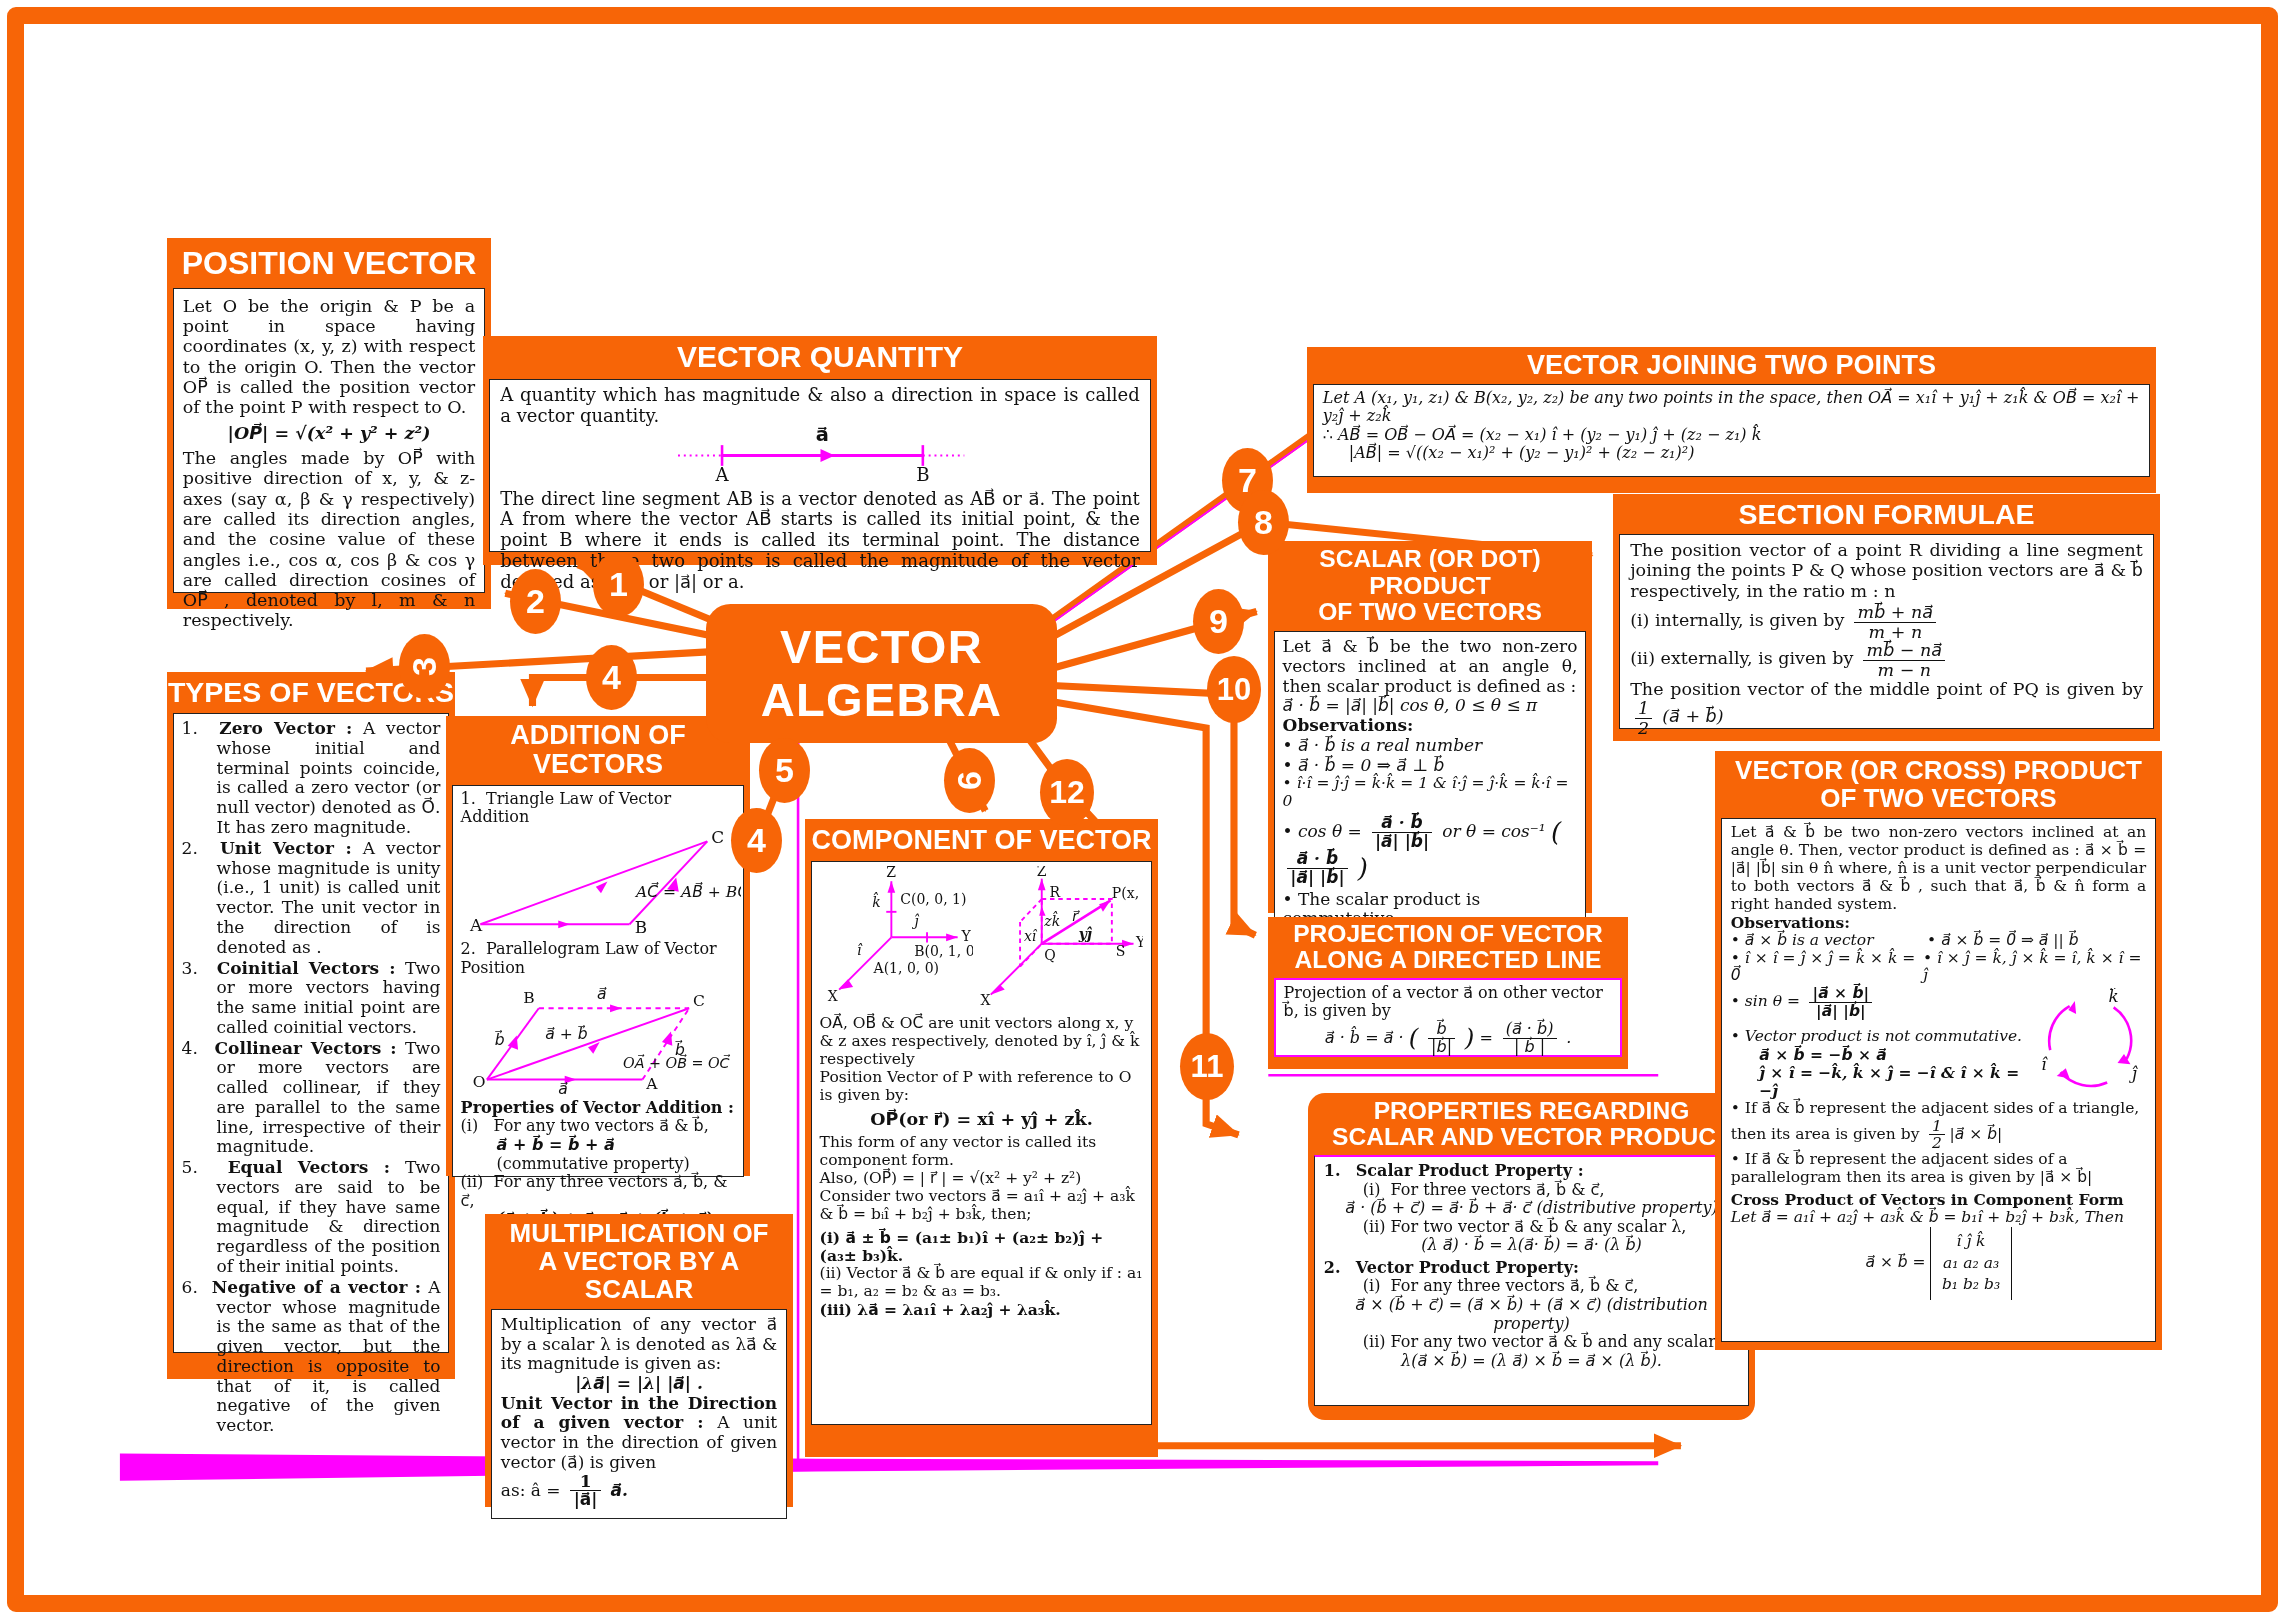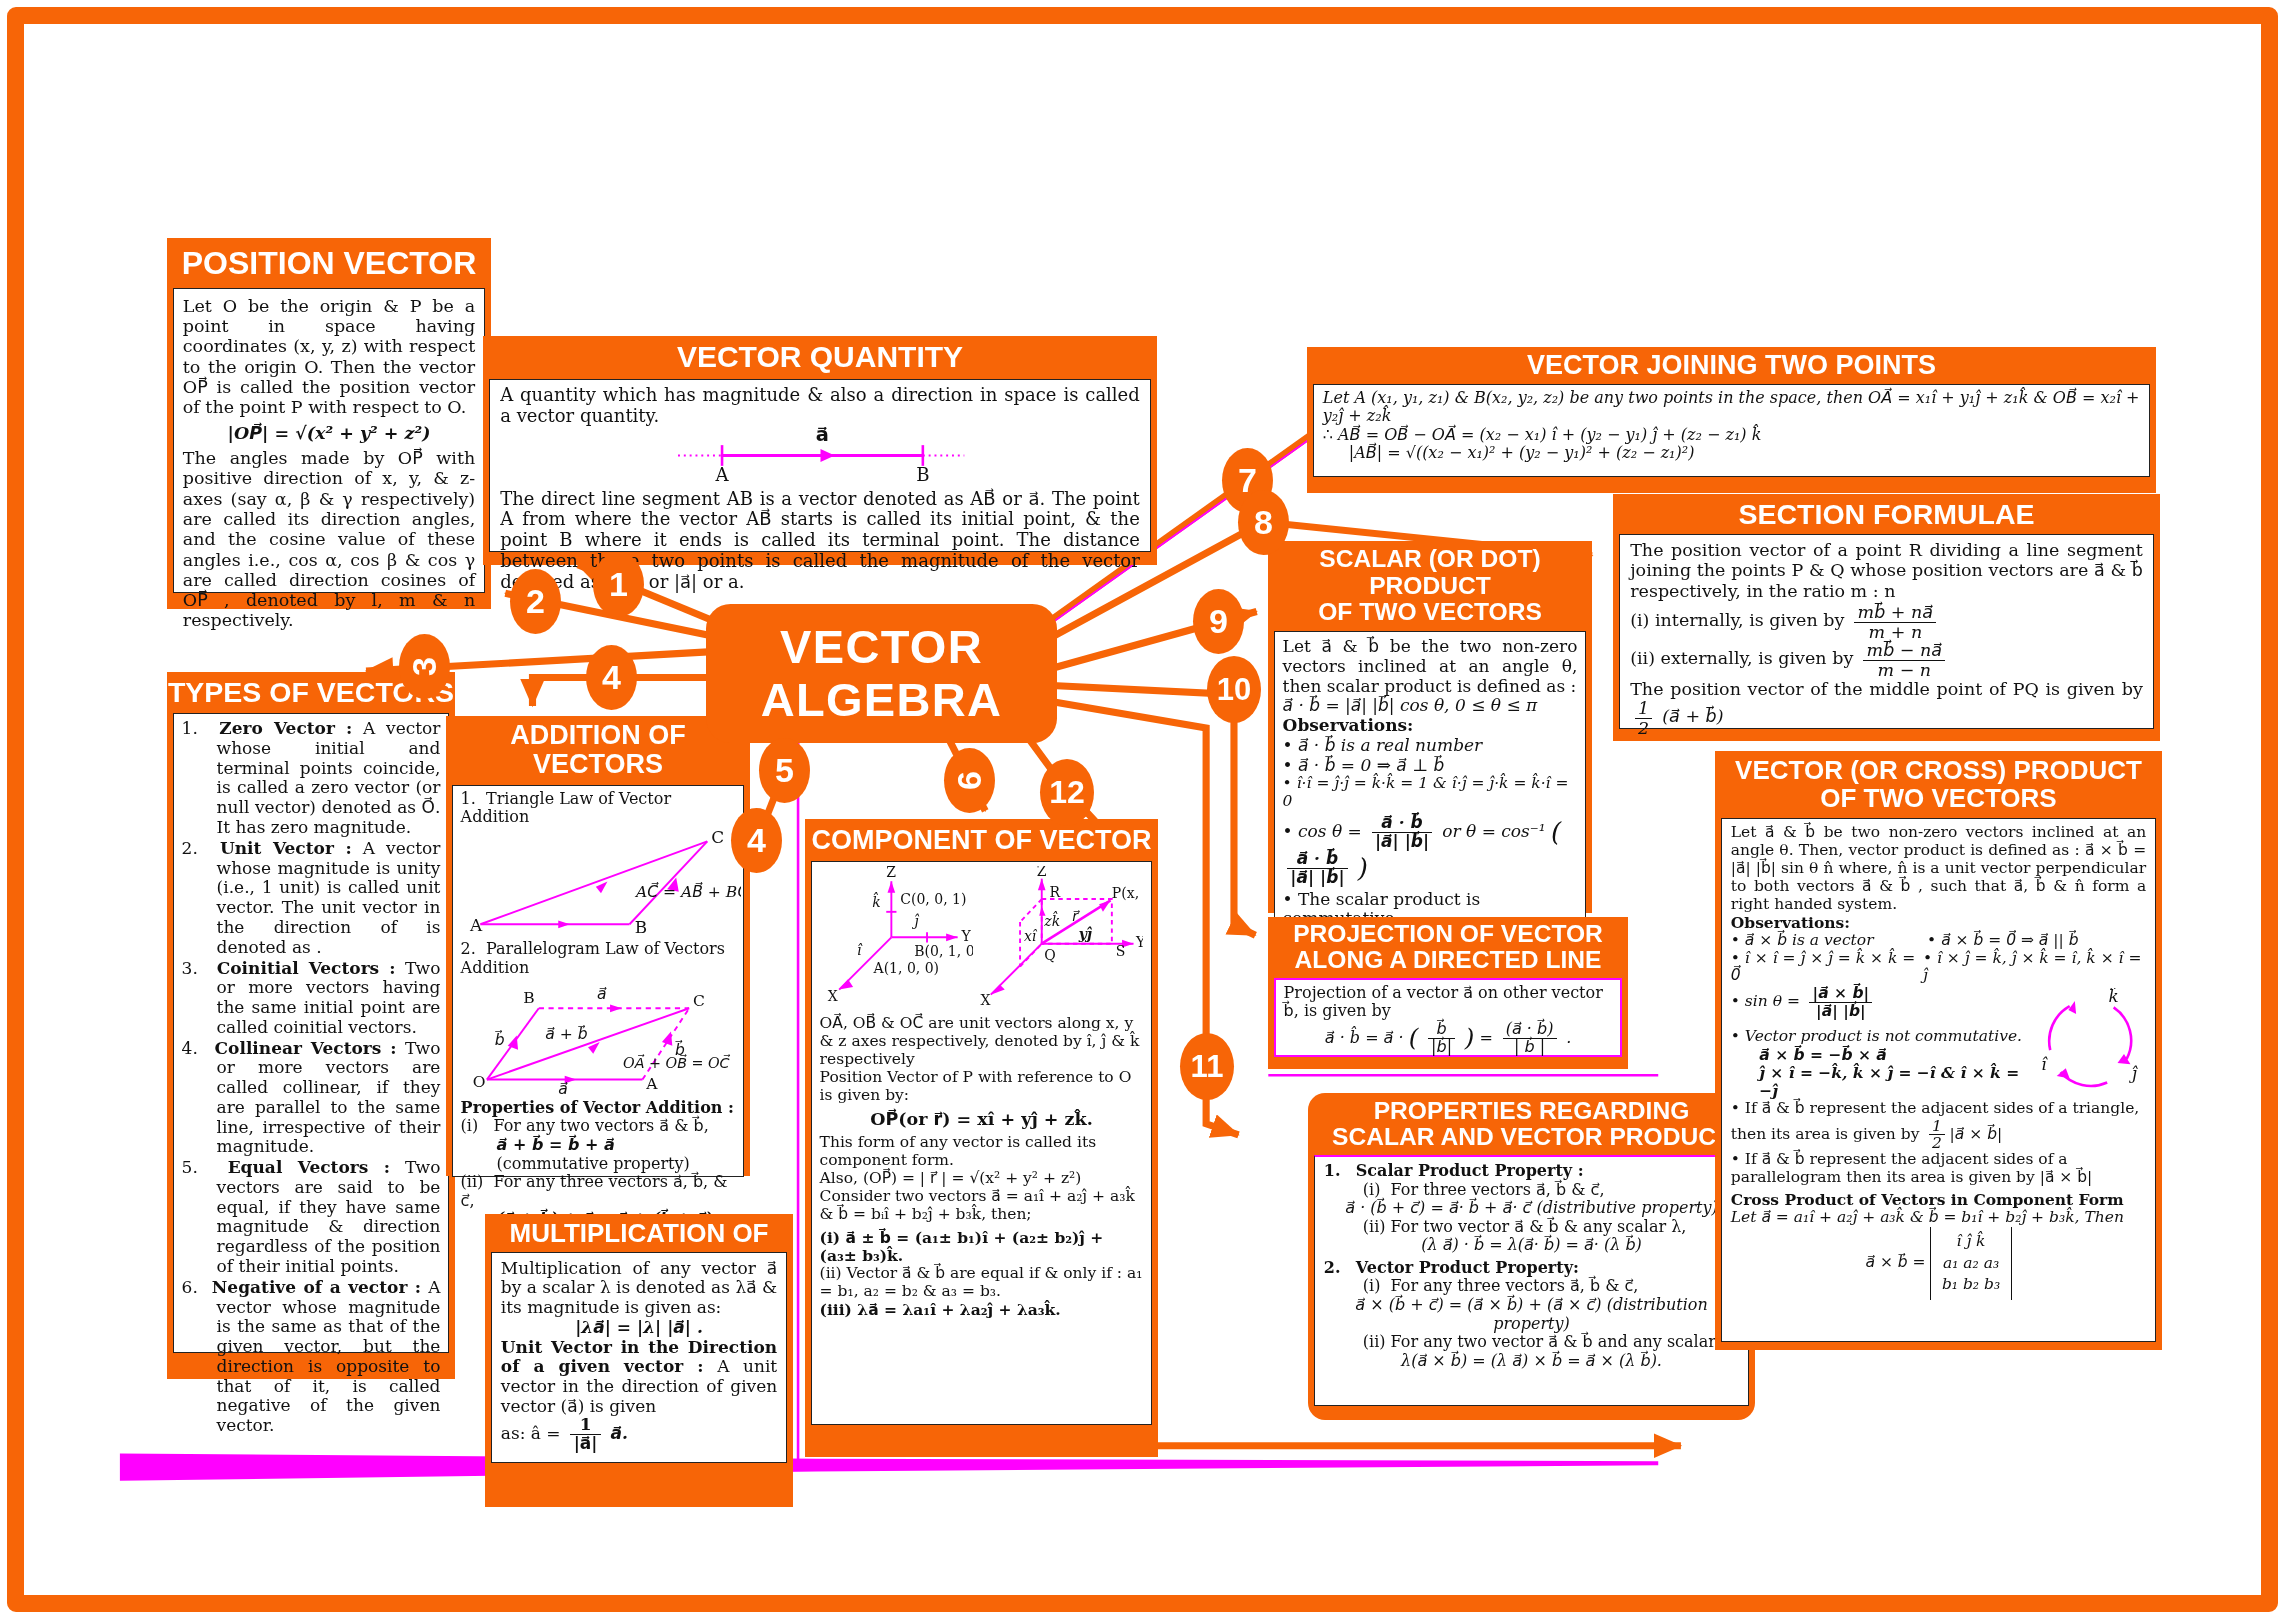--- a/index.html
+++ b/index.html
@@ -182,21 +182,21 @@
           <polygon points="318,96 332,78 336,100"></polygon>
           <polygon points="208,92 226,84 216,102"></polygon>
         </g>
         <g fill="#111" font-size="26">
           <text x="14" y="160">A</text>
           <text x="268" y="164">B</text>
           <text x="386" y="24">C</text>
           <text x="270" y="108" font-size="24" font-style="italic">AC⃗ = AB⃗ + BC⃗</text>
         </g>
       </svg>
-      <div><span>2.</span>&nbsp;&nbsp;<span>Parallelogram Law of Vectors Addition</span></div>
+      <div><span>2.</span>&nbsp;&nbsp;<span>Parallelogram Law of Vector Position</span></div>
       <svg width="280" height="117" viewBox="0 0 432 180" style="font-size:25px">
         <g stroke="#ff00ff" stroke-width="3" fill="none">
           <line x1="40" y1="158" x2="280" y2="158"></line>
           <line x1="40" y1="158" x2="120" y2="48"></line>
           <line x1="40" y1="158" x2="352" y2="48"></line>
           <line x1="120" y1="48" x2="352" y2="48" stroke-dasharray="8 7"></line>
           <line x1="280" y1="158" x2="352" y2="48" stroke-dasharray="8 7"></line>
         </g>
         <g fill="#ff00ff">
           <polygon points="160,152 178,158 160,164"></polygon>
@@ -298,20 +298,21 @@
       <div>Consider two vectors a⃗ = a₁î + a₂ĵ + a₃k̂ &amp; b⃗ = bᵢî + b₂ĵ + b₃k̂,  then;</div>
       <div class="bold" style="margin-top:5.2px;">(i)  a⃗ ± b⃗ = (a₁± b₁)î + (a₂± b₂)ĵ + (a₃± b₃)k̂.</div>
       <div>(ii) Vector a⃗ &amp; b⃗ are equal if &amp; only if : a₁ = b₁, a₂ = b₂ &amp; a₃ = b₃.</div>
       <div class="bold">(iii) λa⃗ = λa₁î + λa₂ĵ + λa₃k̂.</div>
     </div>
   </section>
 
   <section class="box" style="left:485px;top:1180px;width:308px;height:293px;margin-top:34px;">
     <div class="hd" style="font-size:26px;padding:5.2px 0;">
       <div>MULTIPLICATION OF</div>
+      <div>A VECTOR BY A SCALAR</div>
     </div>
     <div class="bd" style="font-size:17px;height:198px;padding:5.2px 9px;">
       <div>Multiplication of any vector a⃗ by a scalar λ is denoted as λa⃗ &amp; its magnitude is given as:</div>
       <div class="ctr bold it">|λa⃗| = |λ| |a⃗| .</div>
       <div><span class="bold">Unit Vector in the Direction of a given vector :</span> <span>A unit vector in the direction of given vector (a⃗) is given</span></div>
       <div>
         <span>as:  â =</span>
         <span class="frac bold"><span class="n">1</span><span class="d">|a⃗|</span></span>
         <span class="bold it">a⃗.</span>
       </div>

